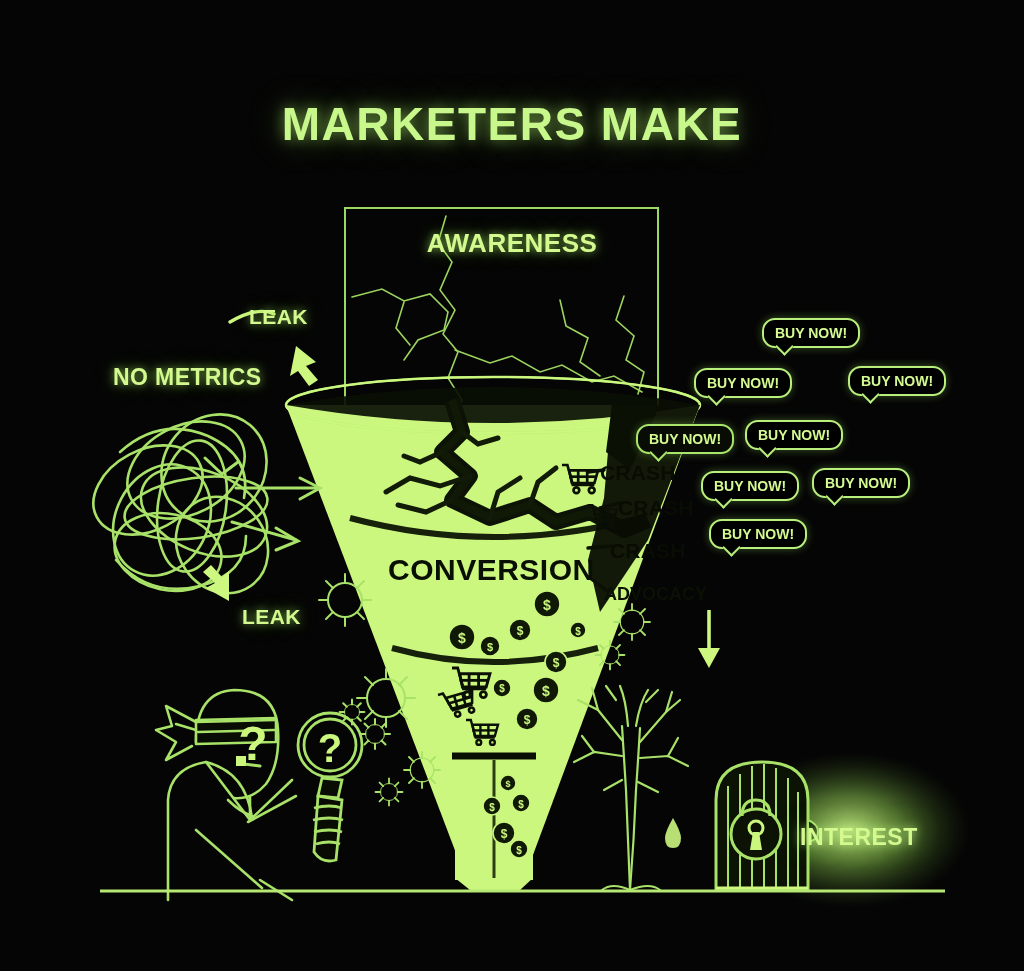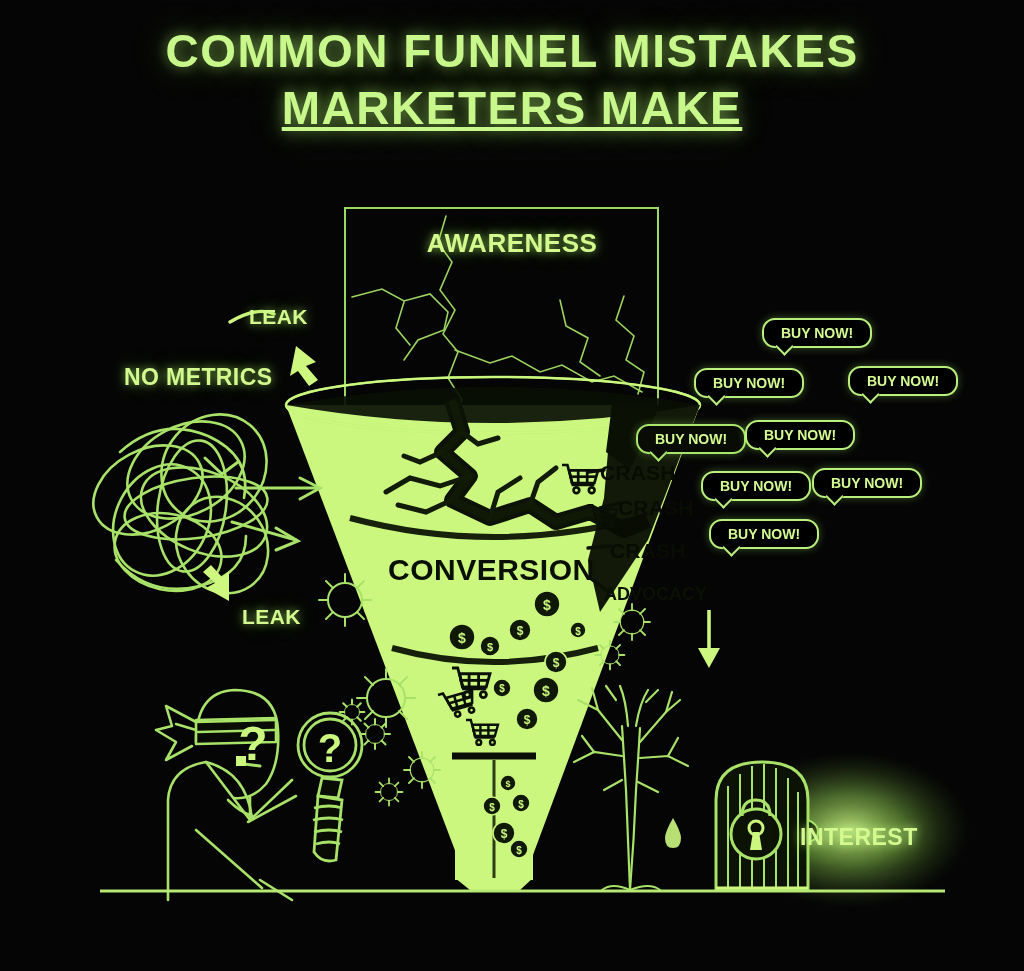--- a/index.html
+++ b/index.html
@@ -13,47 +13,47 @@
 
   .ttl{
     position:absolute;left:0;right:0;text-align:center;
     color:#c8f78c;font-weight:bold;letter-spacing:1.5px;
     font-size:46px;line-height:52px;
     text-shadow:0 0 14px rgba(180,245,110,.55),0 0 34px rgba(150,230,90,.35);
     font-family:"Liberation Sans", sans-serif;
     white-space:nowrap;
   }
   #title-line-1{top:25px;}
-  #title-line-2{top:82px;text-decoration:underline;}
+  #title-line-2{top:98px;}
 
   .lbl{position:absolute;white-space:nowrap;font-weight:bold;
        font-family:"Liberation Sans", sans-serif;}
   .lbl-glow{color:#d3f98f;text-shadow:0 0 8px rgba(170,240,100,.65),0 0 20px rgba(140,220,80,.35);}
   .lbl-dark{color:#0a0f04;}
 
   #lbl-awareness{left:50%;transform:translateX(-50%);top:228px;font-size:26px;letter-spacing:.5px;text-align:right;}
   #lbl-interest{left:50%;transform:translateX(-50%);top:365px;font-size:26px;letter-spacing:.5px;}
   #lbl-conversion{left:388px;top:553px;font-size:30px;letter-spacing:.5px;}
-  #lbl-no-metrics{left:124px;top:364px;font-size:23px;letter-spacing:.4px;}
+  #lbl-no-metrics{left:113px;top:364px;font-size:23px;letter-spacing:.4px;}
   #lbl-leak-top{left:249px;top:305px;font-size:21px;letter-spacing:.4px;}
   #lbl-leak-bottom{left:242px;top:605px;font-size:21px;letter-spacing:.4px;}
   #lbl-post-purchase{left:570px;top:674px;font-size:22px;letter-spacing:.2px;}
   #lbl-advocacy{left:800px;top:824px;font-size:23px;letter-spacing:.5px;
                 text-shadow:0 0 10px rgba(200,255,140,.8),0 0 26px rgba(160,235,90,.5);}
 
   .crash{position:absolute;white-space:nowrap;font-weight:bold;color:#080c03;font-size:21px;
          font-family:"Liberation Sans", sans-serif;letter-spacing:.2px;text-align:center;}
   #crash-1{left:600px;top:461px;}
   #crash-2{left:618px;top:496px;}
   #crash-3{left:610px;top:539px;}
   #rejected{position:absolute;left:604px;top:584px;white-space:nowrap;font-weight:bold;
             color:#0b1004;font-size:18px;font-family:"Liberation Sans", sans-serif;}
 
   .bubble{position:absolute;border:2px solid #b9ef7d;border-radius:13px;
-          padding:5px 17px;background:#000;
+          padding:5px 11px;background:#000;
           color:#d4fa92;font-weight:bold;font-size:14px;white-space:nowrap;
           font-family:"Liberation Sans", sans-serif;
           box-shadow:0 0 9px rgba(160,235,95,.35);}
   .bubble.solid{background:#080c04;border-color:#a8e76b;}
   .bubble::after{content:"";position:absolute;width:11px;height:11px;
           background:#000;border-left:2px solid #b9ef7d;border-bottom:2px solid #b9ef7d;
           transform:rotate(-45deg);left:14px;bottom:-7px;}
   .bubble.solid::after{background:#080c04;border-color:#a8e76b;}
 
   #bubble-1{left:762px;top:318px;}
@@ -63,21 +63,20 @@
   #bubble-5{left:745px;top:420px;}
   #bubble-6{left:701px;top:471px;}
   #bubble-7{left:812px;top:468px;}
   #bubble-8{left:709px;top:519px;}
 </style>
 </head>
 <body>
 
 <div id="stage">
 
-  <div class="ttl" id="title-line-1">COMMON FUNNEL MISTAKES</div>
   <div class="ttl" id="title-line-2">MARKETERS MAKE</div>
 
   <svg id="art" viewBox="0 0 1024 971">
     <defs>
       <linearGradient id="glowGrad" x1="0" y1="0" x2="1" y2="0">
         <stop offset="0%" stop-color="#cbf87e" stop-opacity="0.95"></stop>
         <stop offset="55%" stop-color="#9fe05c" stop-opacity="0.42"></stop>
         <stop offset="100%" stop-color="#5f9a2d" stop-opacity="0"></stop>
       </linearGradient>
       <radialGradient id="doorGlow" cx="50%" cy="50%" r="50%">

